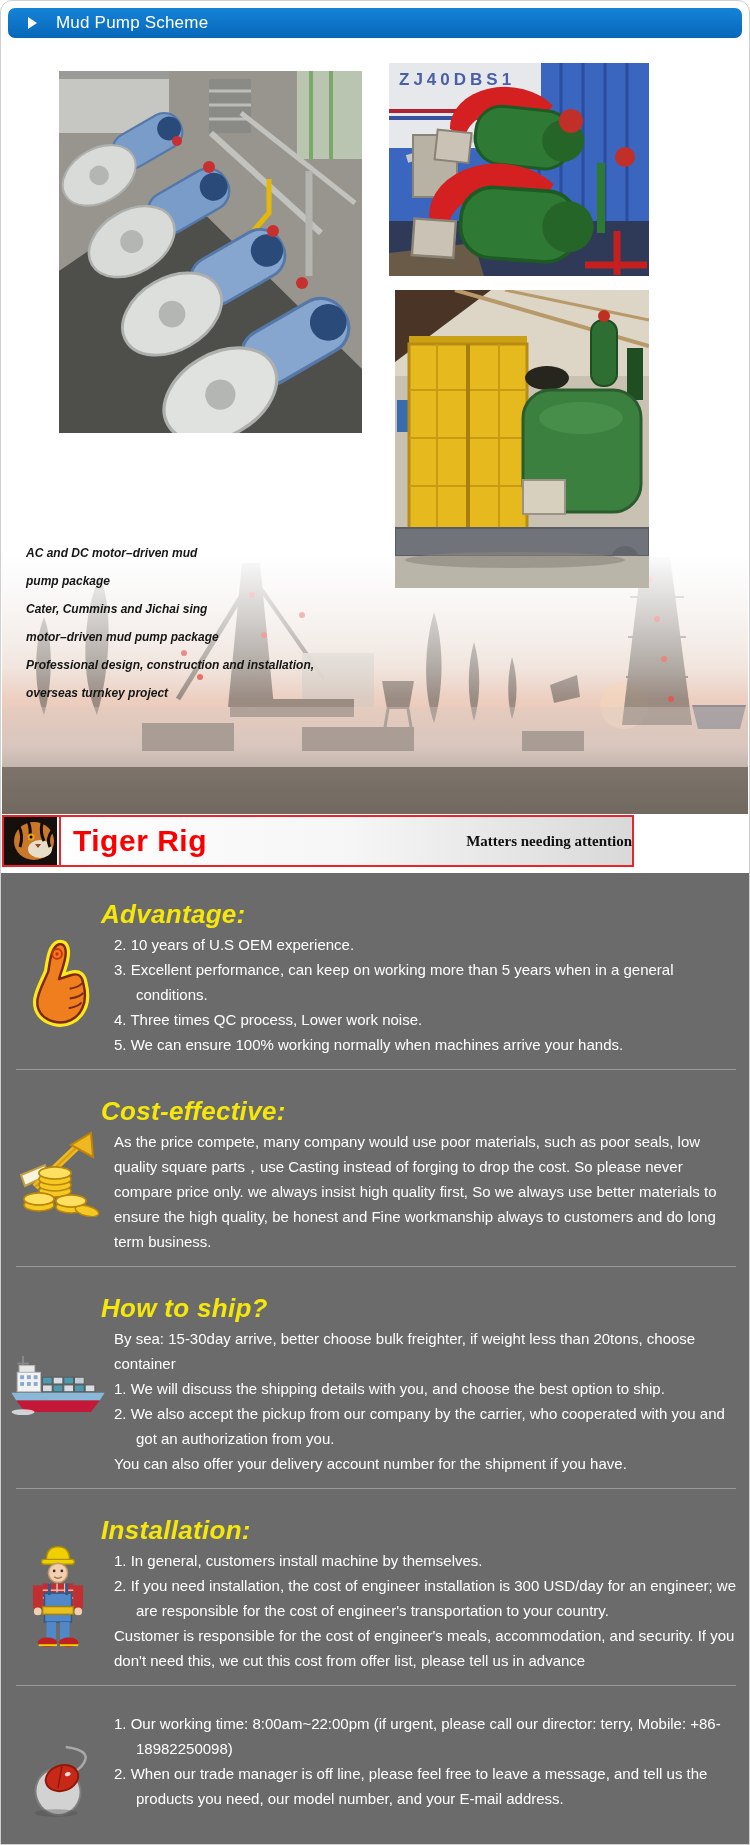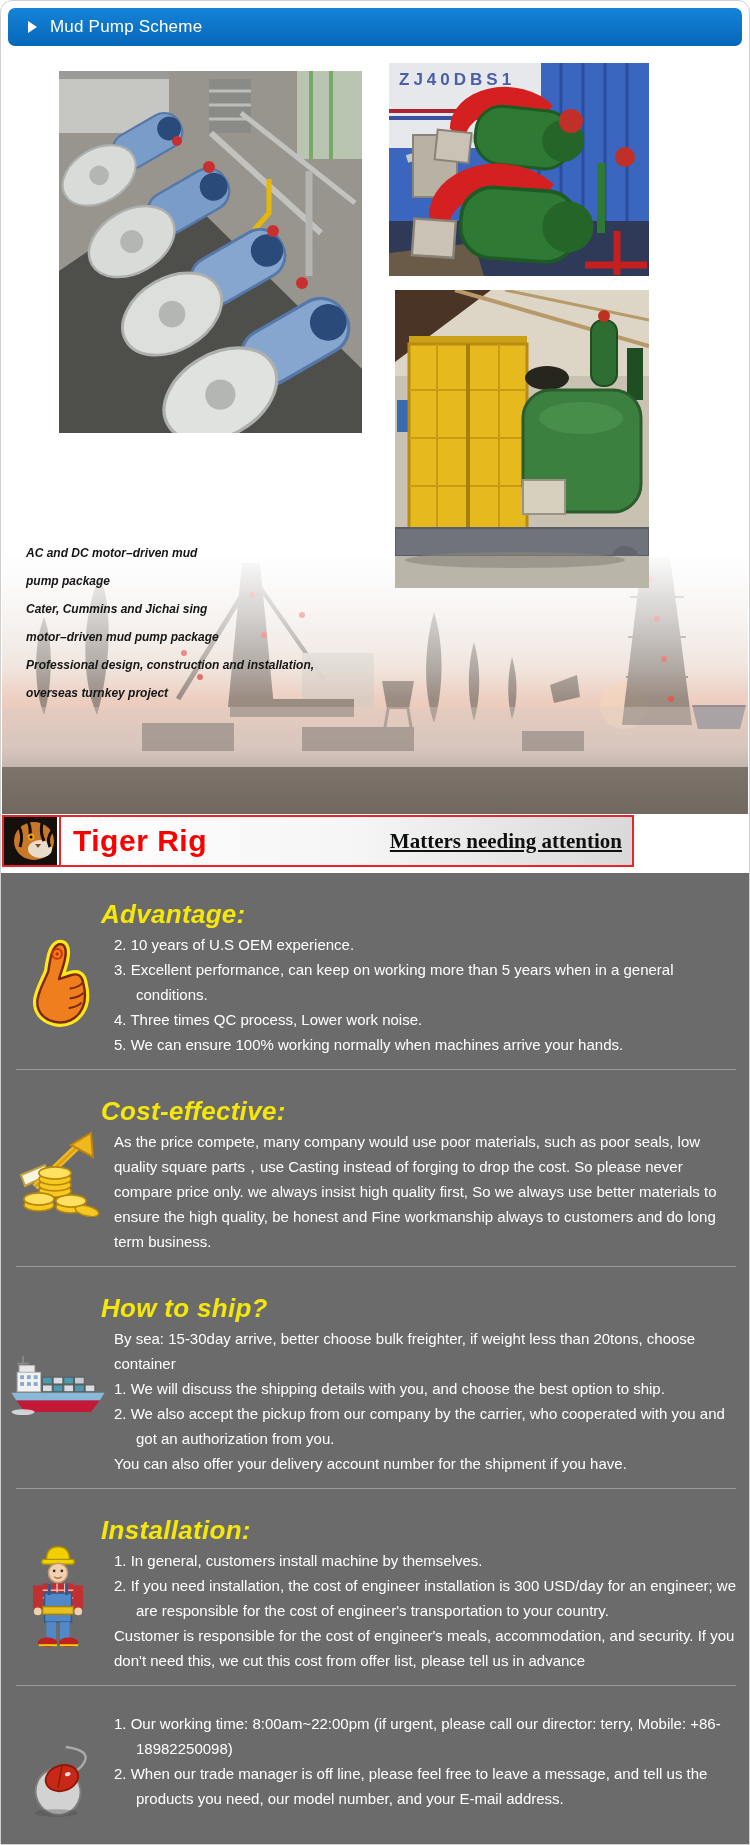--- a/index.html
+++ b/index.html
@@ -1,23 +1,23 @@
 <!DOCTYPE html>
 <html><head>
 <meta charset="utf-8">
 <style>
   html,body{margin:0;padding:0;background:#ffffff;}
   #page{position:relative;width:750px;height:1845px;box-sizing:border-box;
         border:1px solid #cfcfcf;border-radius:12px 12px 0 0;overflow:hidden;
         background:#ffffff;font-family:"Liberation Sans",sans-serif;}
 
   
-  .header-bar{position:absolute;left:7px;top:7px;width:734px;height:38px;box-sizing:border-box;
+  .header-bar{position:absolute;left:7px;top:7px;width:734px;height:30px;box-sizing:border-box;
               border-radius:7px;background:linear-gradient(180deg,#1583d8,#0767b8);
-              display:flex;align-items:center;padding-left:20px;gap:13px;z-index:6;}
+              display:flex;align-items:center;padding-left:20px;gap:19px;z-index:6;}
   .header-arrow{width:0;height:0;border-left:9px solid #fff;border-top:6px solid transparent;
                 border-bottom:6px solid transparent;}
   .header-title{color:#ffffff;font-size:17px;letter-spacing:.2px;}
 
   
   .photo{position:absolute;z-index:3;overflow:hidden;margin-left:36px;}
   .photo svg{display:block;}
   .photo-left{left:22px;top:70px;width:303px;height:362px;}
   .photo-topright{left:352px;top:62px;width:260px;height:213px;}
   .photo-bottomright{left:358px;top:289px;width:254px;height:298px;}
@@ -26,22 +26,22 @@
   .intro{position:absolute;left:25px;top:538px;width:712px;z-index:5;
          font-weight:bold;font-style:italic;font-size:12px;line-height:28px;color:#151515;}
   .landscape{position:absolute;left:1px;top:556px;width:746px;height:257px;z-index:1;}
 
   
   .brand-bar{position:absolute;left:1px;top:814px;width:632px;height:52px;box-sizing:border-box;
              border:2px solid #e8252a;z-index:6;display:flex;align-items:center;
              background:linear-gradient(90deg,#ffffff 0%,#f6f6f6 55%,#d9d9d9 100%);}
   .tiger-box{width:55px;height:100%;flex:0 0 55px;border-right:2px solid #e8252a;overflow:hidden;}
   .brand-name{color:#fb0000;font-size:30px;font-weight:bold;margin-left:12px;letter-spacing:.5px;}
-  .brand-tagline{margin-left:auto;padding-right:10px;font-family:"Liberation Serif",serif;
-                 font-weight:bold;font-size:21px;color:#101010;text-decoration:underline;}
+  .brand-tagline{margin-left:auto;font-family:"Liberation Serif",serif;
+                 font-weight:bold;font-size:15px;color:#101010;}
 
   
   .gray-wrap{position:absolute;left:0;top:872px;width:750px;height:973px;background:#6b6b6b;
              overflow:hidden;z-index:4;}
   .section{position:relative;padding:6px 14px 6px 113px;margin-top:19px;}
   .sec-heading{color:#f6e70a;font-size:26px;line-height:28px;font-weight:bold;font-style:italic;
                margin:2px 0 4px -13px;letter-spacing:.3px;}
   .sec-text{color:#ffffff;font-size:15px;line-height:25px;}
   .li{padding-left:22px;text-indent:-22px;}
   .divider{height:1px;background:#9a9a9a;margin:6px 15px;}

